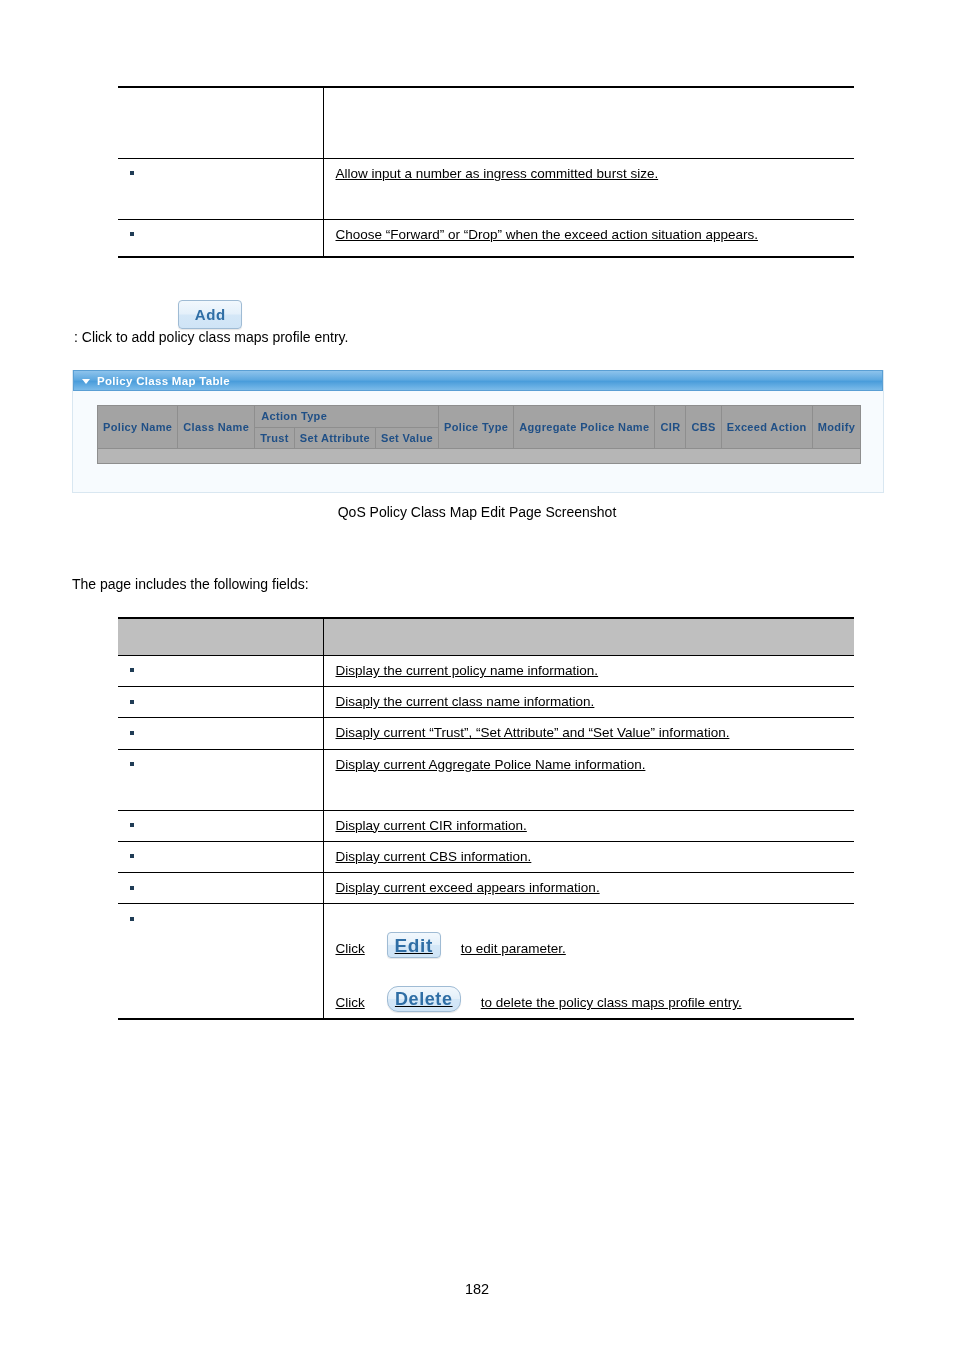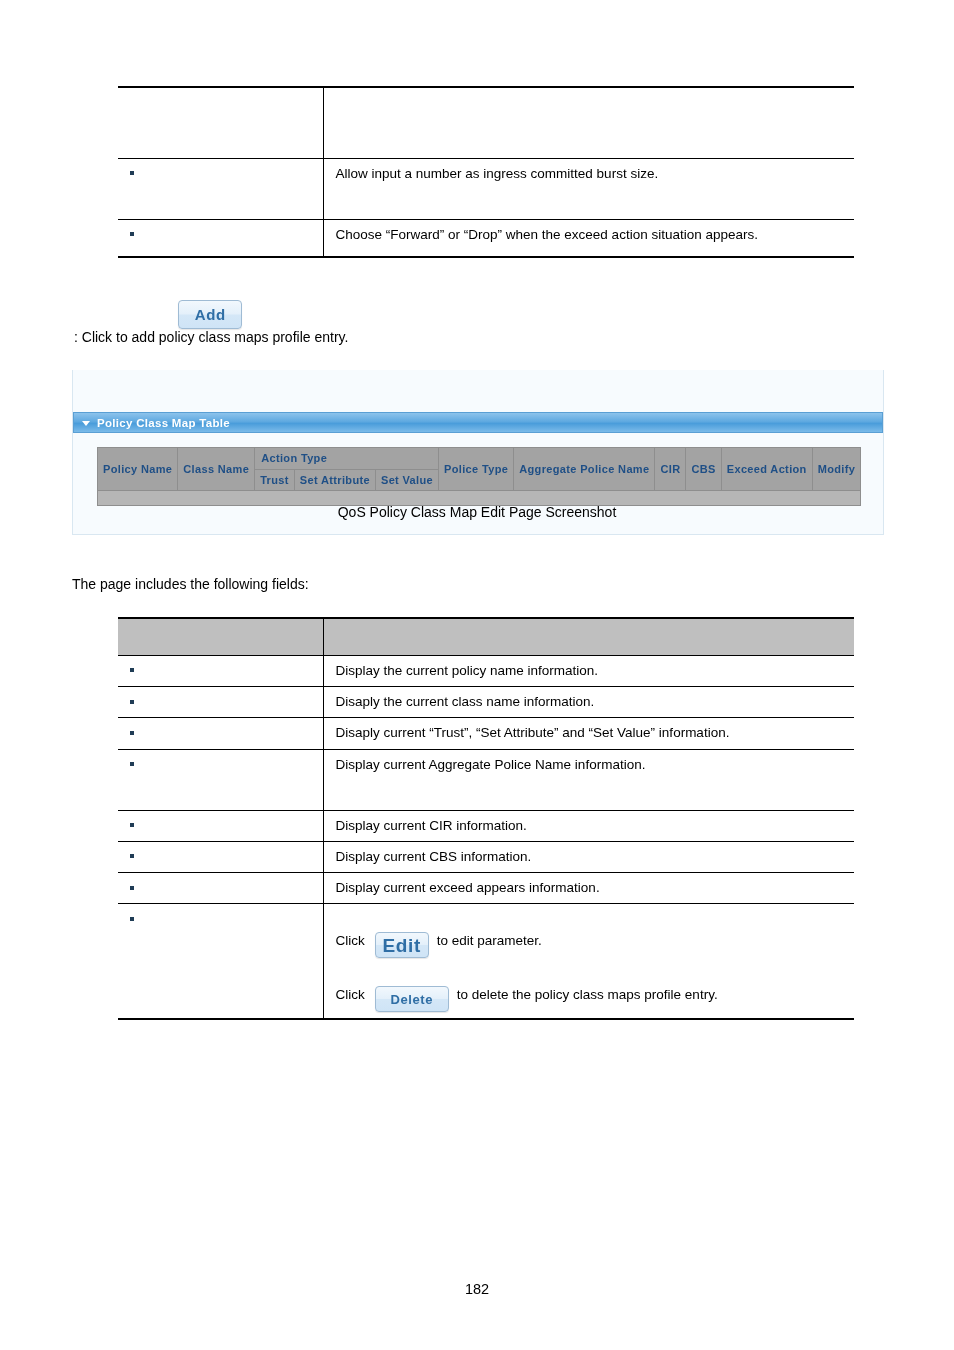--- a/index.html
+++ b/index.html
@@ -31,20 +31,21 @@
     line-height: 1.35;
   }
   .doc-table col.c-name { width: 205px; }
   .doc-table col.c-desc { width: 531px; }
 
   .doc-table td {
     vertical-align: top;
     padding: 6px 8px 6px 10px;
     border-left: none;
     border-right: none;
+    text-decoration: underline;
   }
   .doc-table td.c-name {
     border-right: 1px solid #000;
     padding-left: 12px;
   }
   .doc-table td.c-desc {
     padding-left: 12px;
   }
 
   .rule-top-thick {
@@ -105,21 +106,22 @@
     font-size: 15px;
   }
   .btn-edit {
     width: 52px;
     height: 24px;
     font-size: 19px;
   }
   .btn-delete {
     width: 72px;
     height: 24px;
-    font-size: 13px;
+    font-size: 18px;
+    border-radius: 11px;
   }
   .add-caption {
     font-size: 14px;
     margin-left: 2px;
     align-self: flex-end;
     padding-bottom: 2px;
   }
 
   
   .widget {
@@ -135,21 +137,20 @@
     height: 19px;
     background: linear-gradient(to bottom, #8dc3ec 0%, #5fa9e0 45%, #4a9ddb 55%, #7bbbe9 100%);
     display: flex;
     align-items: center;
     padding-left: 8px;
     color: #ffffff;
     font-size: 11.5px;
     font-weight: bold;
     letter-spacing: 0.3px;
     border: 1px solid #5a9fd4;
-    margin-top: 42px;
   }
   .tri-down {
     width: 0; height: 0;
     border-left: 4px solid transparent;
     border-right: 4px solid transparent;
     border-top: 5px solid #ffffff;
     margin-right: 7px;
     position: relative;
     top: 1px;
   }
@@ -205,22 +206,22 @@
   .page-number {
     position: absolute;
     top: 1281px;
     left: 0;
     width: 954px;
     text-align: center;
     font-size: 14.5px;
   }
   .inline-click {
     display: flex;
-    align-items: flex-start;
-    gap: 8px;
+    align-items: flex-end;
+    gap: 20px;
     font-size: 13.5px;
   }
   .inline-click .lead { padding-right: 2px; }
 </style>
 </head>
 <body>
 
 <div class="page">
 
   <table class="doc-table" style="left:118px; top:86px; width:736px;">

